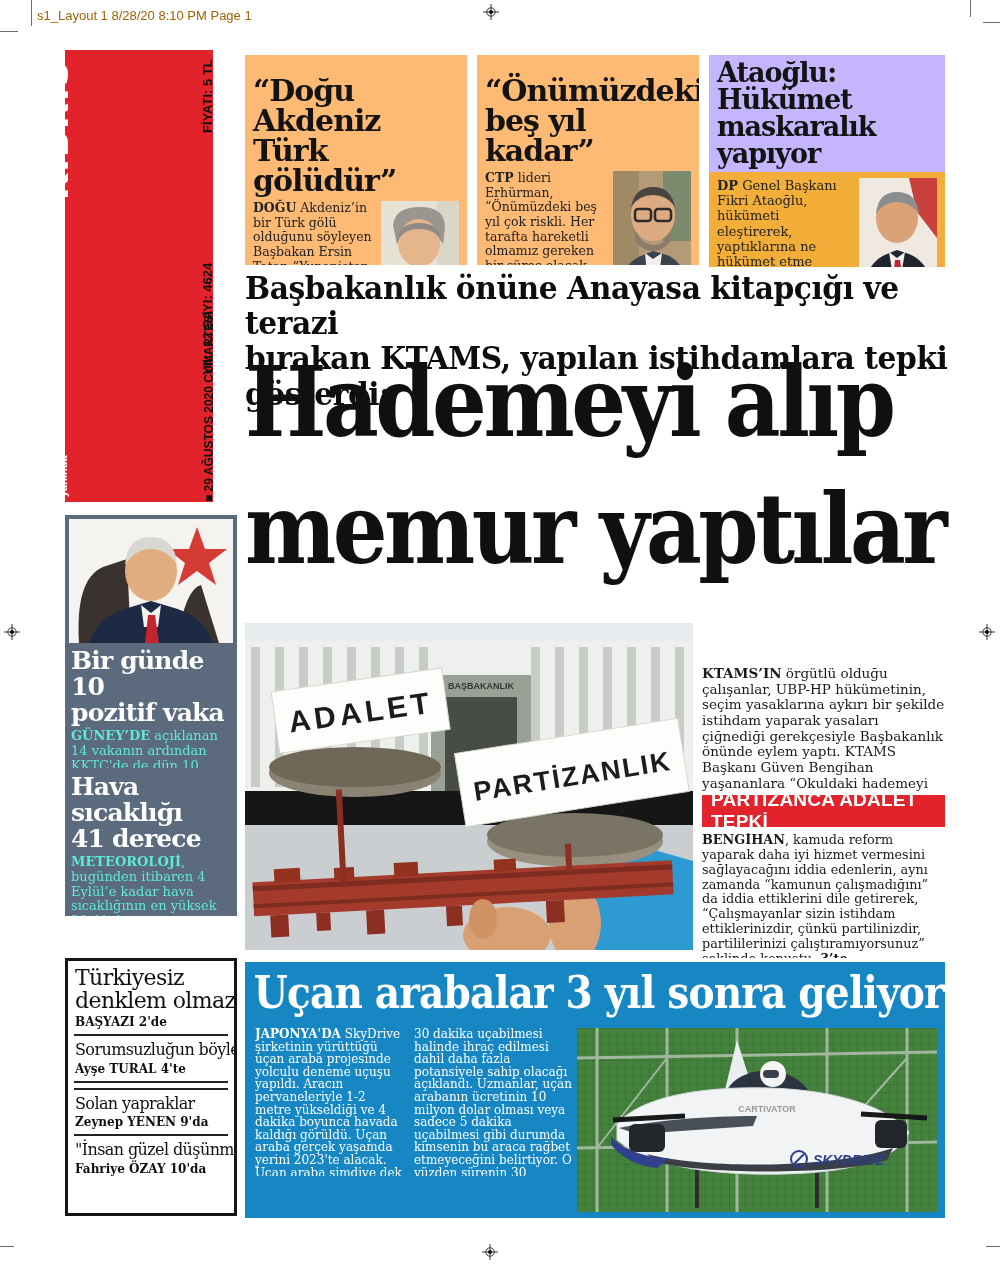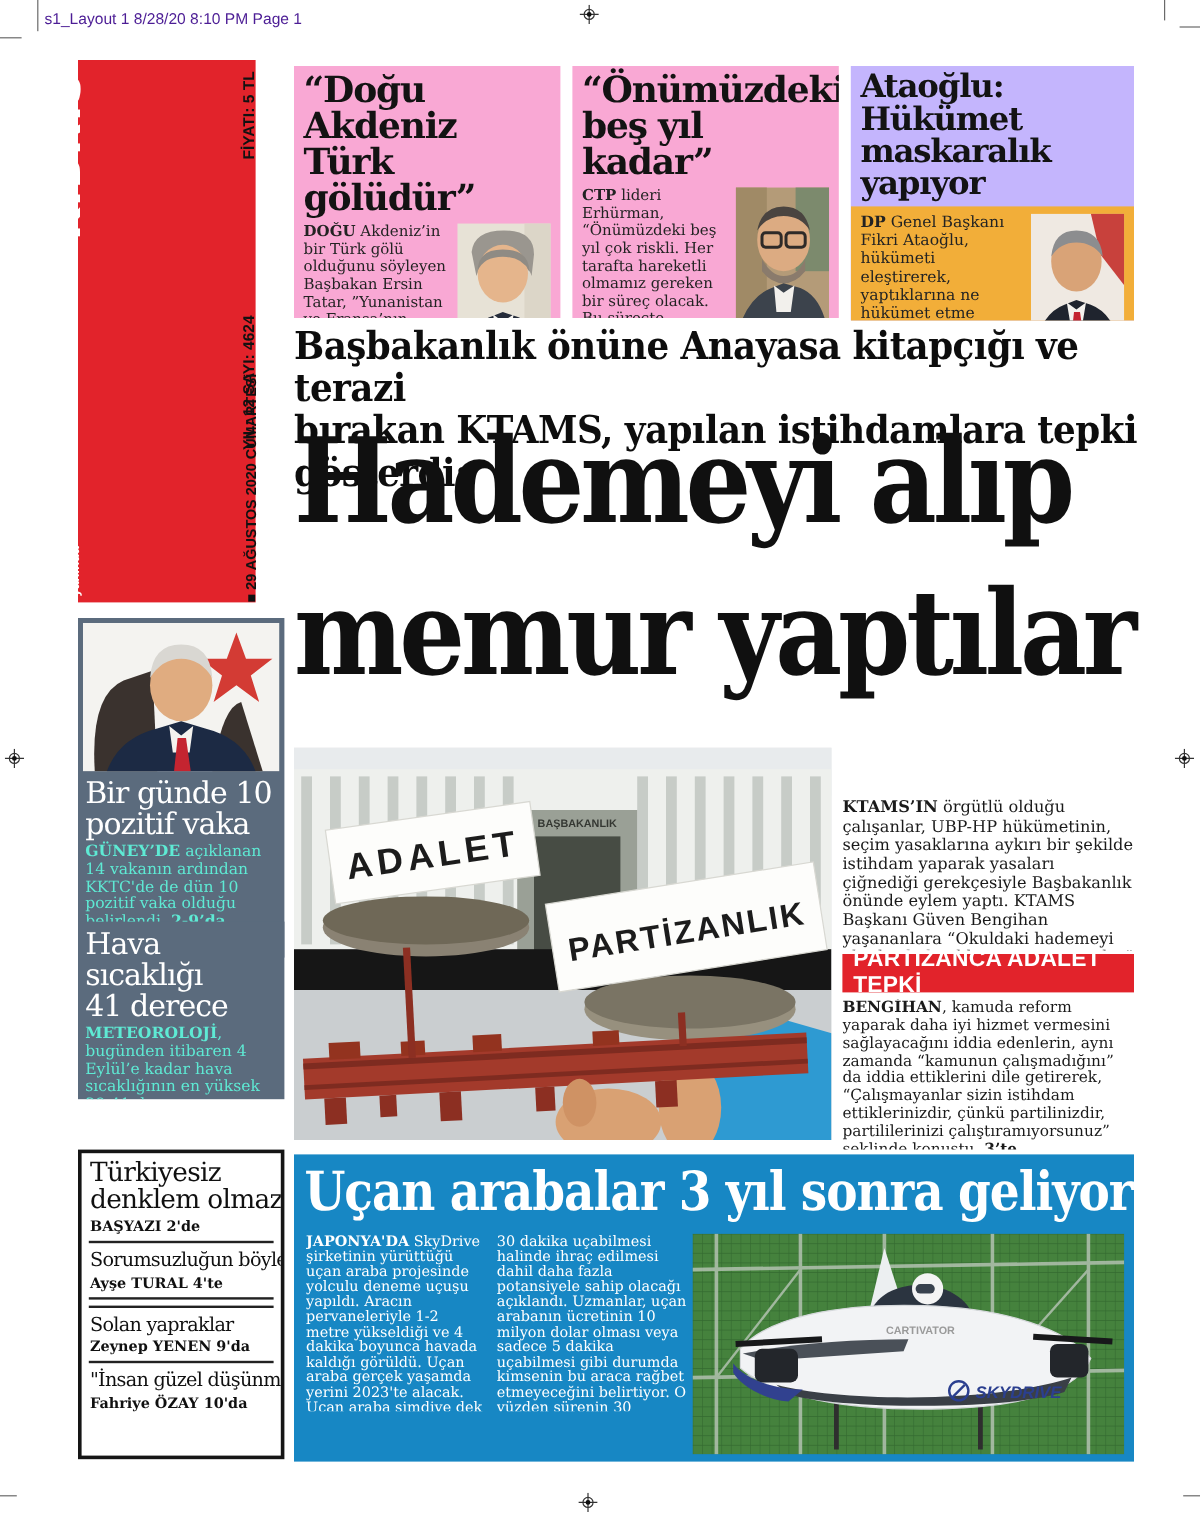--- a/index.html
+++ b/index.html
@@ -1,54 +1,54 @@
 <!DOCTYPE html>
 <html><head>
 <meta charset="utf-8">
 <style>
   html,body{margin:0;padding:0;background:#ffffff;}
   .page{position:relative;width:1000px;height:1267px;background:#ffffff;overflow:hidden;
         font-family:"DejaVu Serif","Liberation Serif",serif;color:#111;}
   .pre{white-space:pre-line;}
 
   
-  .print-info{position:absolute;left:37px;top:8px;font:13px "Liberation Sans",sans-serif;color:#4c1d95;}
+  .print-info{position:absolute;left:37px;top:8px;font:13px "Liberation Sans",sans-serif;color:#a16207;}
   .cropline{position:absolute;background:#6a6a6a;}
   .regmark{position:absolute;width:16px;height:16px;}
 
   
   .mast{position:absolute;left:65px;top:50px;width:148px;height:452px;background:#e2232b;}
   .vtext{position:absolute;transform-origin:0 100%;transform:rotate(-90deg);white-space:pre;}
   .v-kibris{font:bold 34px "DejaVu Sans","Liberation Sans",sans-serif;letter-spacing:2px;color:#fff;line-height:36px;height:36px;}
   .v-star{font:oblique bold 140px "DejaVu Sans","Liberation Sans",sans-serif;color:#fff;line-height:140px;height:140px;letter-spacing:-6px;}
   .v-tag{font:bold 11px "Liberation Sans",sans-serif;color:#fff;line-height:14px;}
   .v-meta{font:bold 13px "Liberation Sans",sans-serif;color:#111;line-height:16px;height:16px;}
   .v-meta2{font:bold 12px "Liberation Sans",sans-serif;color:#111;line-height:15px;height:15px;}
 
   
-  .topbox{position:absolute;top:55px;height:210px;background:#f9a8d4;padding:6px 8px;box-sizing:border-box;overflow:hidden;}
+  .topbox{position:absolute;top:55px;height:210px;background:#fdba74;padding:21px 8px;box-sizing:border-box;overflow:hidden;}
   .topbox h2{margin:0 0 5px 0;font-size:30px;line-height:1.0;letter-spacing:-1px;color:#131313;font-weight:bold;}
   .tb-story{display:flex;gap:5px;}
   .tb-txt{flex:1;font-size:12.5px;line-height:1.17;color:#232323;}
   .lead{font-weight:bold;}
   .pref{font-weight:bold;}
   .tb-photo{width:78px;height:128px;flex:none;overflow:hidden;}
   .box3{background:#c4b5fd;padding:4px 0 0 0;}
   .box3 h2{font-size:27px;padding:0 8px;}
   .b3body{background:#f2ae39;margin-top:4px;padding:6px 8px;display:flex;gap:5px;height:138px;box-sizing:border-box;}
 
   
   .kicker{position:absolute;left:245px;top:271px;width:760px;font-weight:bold;font-size:32px;
           line-height:1.1;letter-spacing:-0.5px;color:#0d0d0d;transform:scaleX(.93);transform-origin:0 0;}
   .giant{position:absolute;left:245px;top:338px;width:800px;font-weight:bold;font-size:98px;
          line-height:1.3;letter-spacing:-4px;color:#101010;transform:scaleX(.88);transform-origin:0 0;}
 
   
   .sbox{position:absolute;left:65px;width:172px;background:#5b6b7d;padding:4px;box-sizing:border-box;overflow:hidden;}
-  .sbox h3{margin:5px 2px 3px 2px;color:#fff;font-size:25px;line-height:1.04;letter-spacing:-0.8px;font-weight:normal;}
+  .sbox h3{margin:5px 2px 3px 2px;color:#fff;font-size:25px;line-height:1.04;letter-spacing:-0.8px;font-weight:bold;}
   .sbox p{margin:0 2px;color:#5eead4;font-size:13px;line-height:1.14;}
   .sphoto{width:164px;height:124px;overflow:hidden;}
 
   .colbox{position:absolute;left:65px;top:958px;width:172px;height:258px;border:3px solid #151515;
           background:#fff;box-sizing:border-box;padding:5px 7px;overflow:hidden;}
   .ct{font-weight:normal;font-size:16px;line-height:1.1;color:#101010;letter-spacing:-0.6px;white-space:pre;}
   .ct-large{font-size:22px;line-height:1.05;}
   .cb{font-weight:bold;font-size:12px;margin-top:3px;color:#101010;}
   .csep{height:2px;background:#222;margin:5px -1px;}
 

